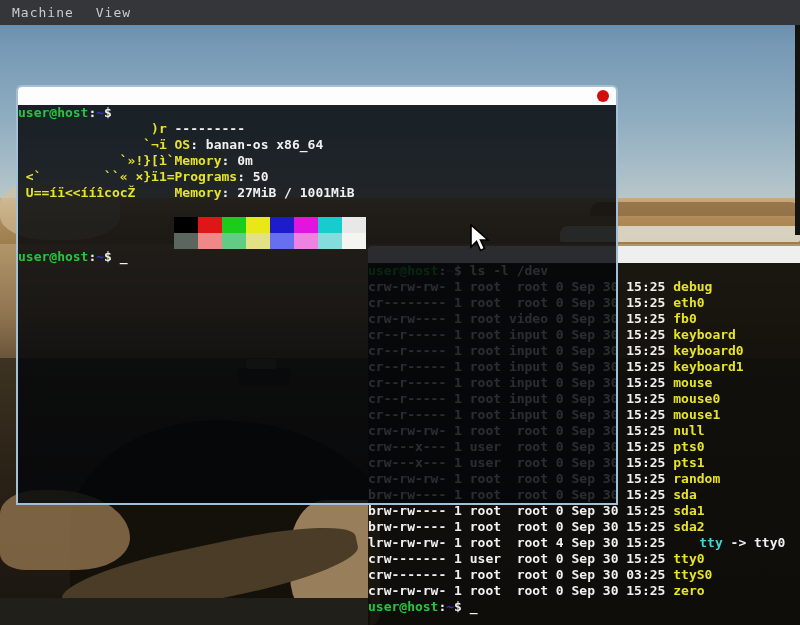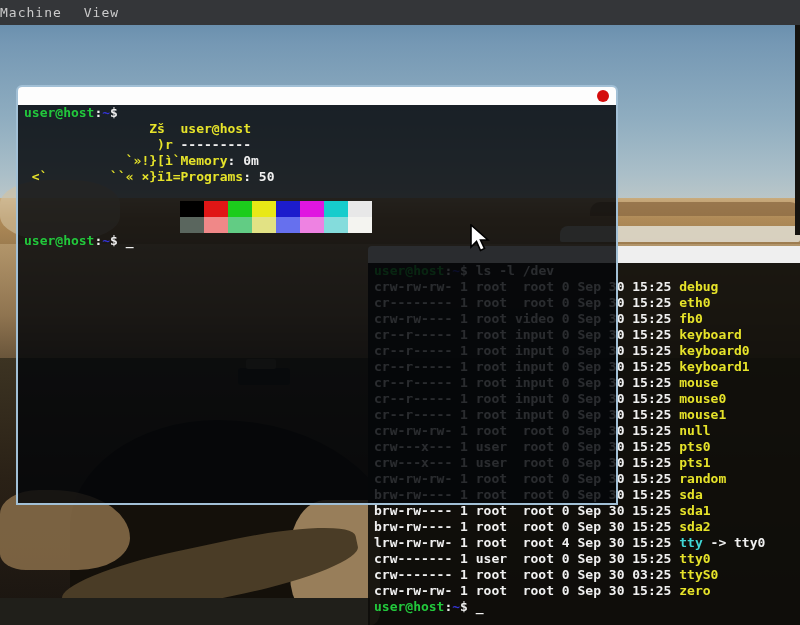--- a/index.html
+++ b/index.html
@@ -1,21 +1,21 @@
 <!DOCTYPE html>
 <html style="--green: #22c83c; --yellow: #e6e32a; --blue: #3434d8; --cyan: #40d6d6; --white: #f0f0f0; --accentBorder: #a2c0d6; --closeRed: #d40c0c; --titleText: #0d0d0d; --menuBg: #343639; --menuText: #cbcbcb; --t1Bg: rgba(3,6,10,0.84); --t2Bg: rgba(14,13,10,0.92);"><head>
 <meta charset="utf-8">
 <style>
   html,body{margin:0;padding:0;background:#000;}
   #screen{position:relative;width:800px;height:625px;overflow:hidden;
     font-family:"DejaVu Sans Mono",monospace;font-weight:bold;font-size:13px;line-height:16px;}
 
   
   .menubar{position:absolute;left:0;top:0;width:800px;height:25px;background:var(--menuBg);
-    z-index:40;display:flex;align-items:center;box-sizing:border-box;
+    z-index:40;display:flex;align-items:center;padding-left:12px;box-sizing:border-box;
     font-family:"DejaVu Sans Mono",monospace;font-weight:normal;}
   .menu-item{color:var(--menuText);margin-right:22px;letter-spacing:1px;}
 
   
   .photo{position:absolute;left:0;top:0;width:800px;height:625px;z-index:0;background:#2a2318;}
   .photo div{position:absolute;}
   .sky{left:0;top:0;width:800px;height:215px;
     background:linear-gradient(180deg,#5d85a6 0%,#7598b4 20%,#8fadc0 55%,#a9bec8 80%,#c4cbc9 100%);}
   .duneband{left:0;top:198px;width:800px;height:50px;
     background:linear-gradient(180deg,#c9ab7d 0%,#b08b58 40%,#9a7a4e 100%);}
@@ -32,38 +32,38 @@
   .tanout2{left:290px;top:500px;width:90px;height:125px;background:#b99a6e;border-radius:40% 10% 10% 40%;opacity:.8;}
   .slope{left:60px;top:545px;width:300px;height:55px;background:#4a3c26;transform:rotate(-12deg);border-radius:40%;}
   .bottomdark{left:0;top:598px;width:370px;height:27px;background:#201f1a;}
   .truckbody{left:238px;top:368px;width:52px;height:17px;background:#23221e;border-radius:3px;}
   .truckroof{left:246px;top:359px;width:30px;height:10px;background:#514b39;border-radius:2px;}
 
   
   .window{position:absolute;box-sizing:border-box;}
   .titlebar{position:relative;box-sizing:border-box;color:var(--titleText);
     padding-left:6px;overflow:hidden;white-space:pre;}
-  .t-content{position:relative;box-sizing:border-box;padding:0 0 0 6px;overflow:hidden;}
+  .t-content{position:relative;box-sizing:border-box;padding:0 0 0 0;overflow:hidden;}
   .trow{height:16px;white-space:pre;}
   .palrow{display:flex;margin-left:156px;}
   .swatch{width:24px;height:16px;flex:0 0 24px;}
 
   #term1{left:16px;top:85px;width:602px;height:420px;z-index:20;
     border:2px solid var(--accentBorder);border-radius:6px 6px 0 0;}
   #term1 .titlebar{height:18px;line-height:18px;background:#fdfdfd;border-radius:4px 4px 0 0;}
   #term1 .t-content{height:398px;background:var(--t1Bg);}
   .closebtn{position:absolute;right:7px;top:3px;width:12px;height:12px;border-radius:50%;
     background:var(--closeRed);}
 
   #term2{left:368px;top:246px;width:436px;height:384px;z-index:10;}
   #term2 .titlebar{height:17px;line-height:17px;background:#efefef;border-radius:4px 4px 0 0;}
   #term2 .t-content{height:367px;background:var(--t2Bg);}
 
   .c-g{color:var(--green);} .c-w{color:var(--white);} .c-y{color:var(--yellow);}
-  .c-b{color:var(--blue);}  .c-c{color:var(--cyan);}
+  .c-b{color:var(--blue);}  .c-c{color:var(--cyan);margin-left:26px;}
 
   .mousecursor{position:absolute;left:468px;top:224px;z-index:50;}
 </style>
 </head>
 <body>
 
 <div id="screen">
 
   <div class="photo">
     <div class="sky"></div>
@@ -113,24 +113,25 @@
       </div>
   </div>
 
   <div class="window" id="term1">
     <div class="titlebar">
       
       <span class="closebtn"></span>
     </div>
     <div class="t-content">
         <div class="trow"><span class="c-g">user@host</span><span class="c-w">:</span><span class="c-b">~</span><span class="c-w">$</span></div>
-        <div class="trow"><span class="c-y">                Zš  user@host</span></div>
         <div class="trow"><span class="c-y">                 )r </span><span class="c-w">---------</span></div>
+        <div class="trow"><span class="c-y">                `¬ï OS</span><span class="c-w">: banan-os x86_64</span></div>
         <div class="trow"><span class="c-y">             `»!}[ì`Memory</span><span class="c-w">: 0m</span></div>
         <div class="trow"><span class="c-y"> &lt;`        ``« ×}ï1=</span><span class="c-y">Programs</span><span class="c-w">: 50</span></div>
+        <div class="trow"><span class="c-y"> U==íï&lt;&lt;ííîcocŽ     Memory</span><span class="c-w">: 27MiB / 1001MiB</span></div>
         <div class="trow"></div>
         <div class="trow palrow"><span class="swatch" style="background: rgb(0, 0, 0);"></span><span class="swatch" style="background: rgb(224, 22, 22);"></span><span class="swatch" style="background: rgb(28, 204, 28);"></span><span class="swatch" style="background: rgb(232, 232, 22);"></span><span class="swatch" style="background: rgb(28, 28, 204);"></span><span class="swatch" style="background: rgb(224, 22, 224);"></span><span class="swatch" style="background: rgb(22, 204, 204);"></span><span class="swatch" style="background: rgb(232, 232, 232);"></span></div>
         <div class="trow palrow"><span class="swatch" style="background: rgb(90, 102, 94);"></span><span class="swatch" style="background: rgb(240, 136, 136);"></span><span class="swatch" style="background: rgb(98, 204, 132);"></span><span class="swatch" style="background: rgb(226, 226, 132);"></span><span class="swatch" style="background: rgb(102, 112, 238);"></span><span class="swatch" style="background: rgb(238, 130, 226);"></span><span class="swatch" style="background: rgb(132, 220, 220);"></span><span class="swatch" style="background: rgb(244, 244, 240);"></span></div>
         <div class="trow"><span class="c-g">user@host</span><span class="c-w">:</span><span class="c-b">~</span><span class="c-w">$ _</span></div>
       </div>
   </div>
 
   <div class="menubar">
       <span class="menu-item">Machine</span>
       <span class="menu-item">View</span>

